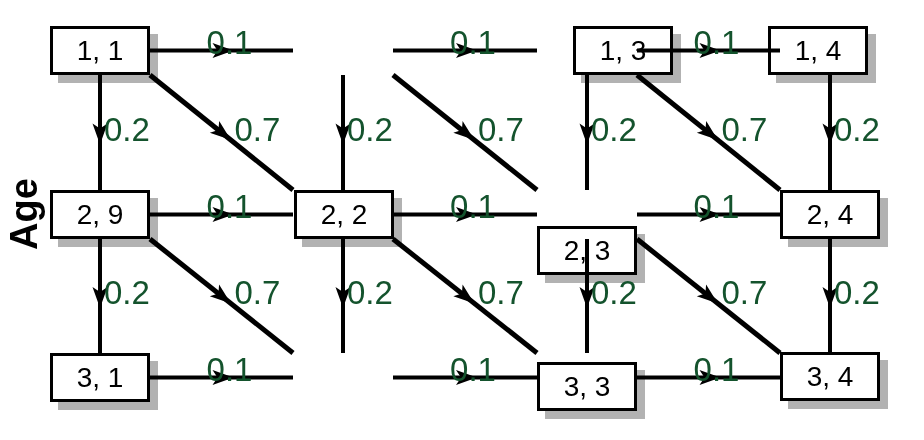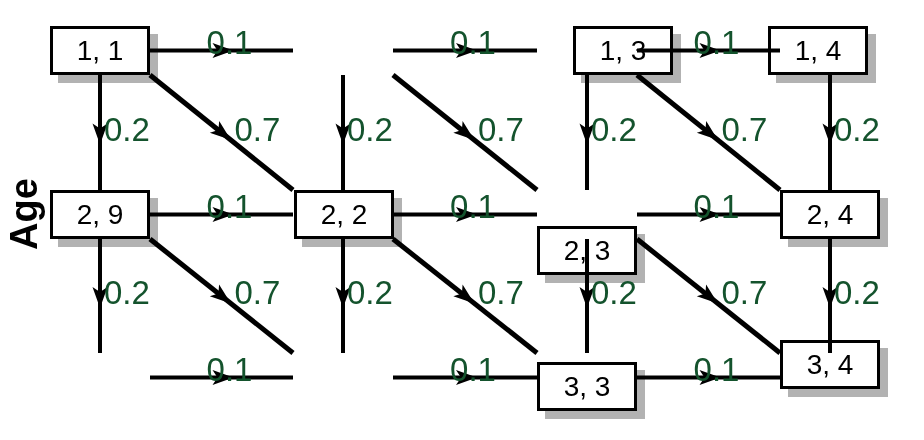--- a/index.html
+++ b/index.html
@@ -63,24 +63,27 @@
       </div>
       <div class="node" style="left: 294px; top: 190px;">
         <span>2, 2</span>
       </div>
       <div class="node" style="left: 537px; top: 190px; margin-top: 36px;">
         <span>2, 3</span>
       </div>
       <div class="node" style="left: 780px; top: 190px;">
         <span>2, 4</span>
       </div>
+      <div class="node" style="left: 50px; top: 353px;">
+        <span>3, 1</span>
+      </div>
       <div class="node" style="left: 537px; top: 362px;">
         <span>3, 3</span>
       </div>
-      <div class="node" style="left: 780px; top: 340px;">
+      <div class="node" style="left: 780px; top: 352px;">
         <span>3, 4</span>
       </div>
     </div>
   <svg id="edges-layer" width="924" height="440" viewBox="0 0 924 440">
       <line x1="150" y1="50.5" x2="293" y2="50.5" stroke="#000000" stroke-width="4"></line>
       <polygon points="233.5,50.5 212.5,58.0 217.5,50.5 212.5,43.0" fill="#000000"></polygon>
       <line x1="393" y1="50.5" x2="537" y2="50.5" stroke="#000000" stroke-width="4"></line>
       <polygon points="477.0,50.5 456.0,58.0 461.0,50.5 456.0,43.0" fill="#000000"></polygon>
       <line x1="637" y1="50.5" x2="780" y2="50.5" stroke="#000000" stroke-width="4"></line>
       <polygon points="720.5,50.5 699.5,58.0 704.5,50.5 699.5,43.0" fill="#000000"></polygon>

